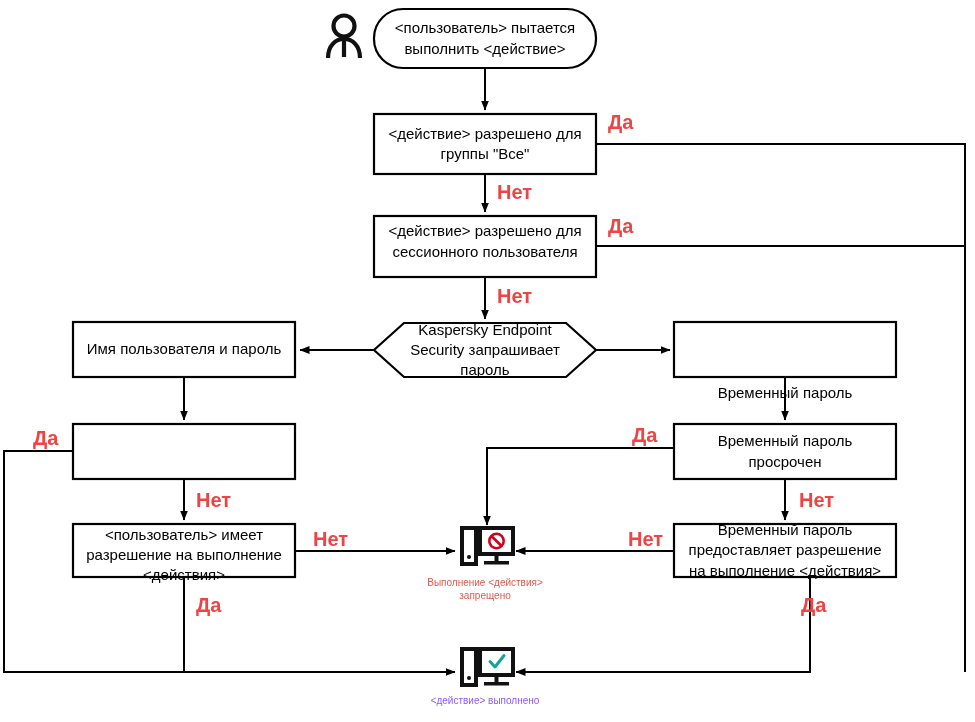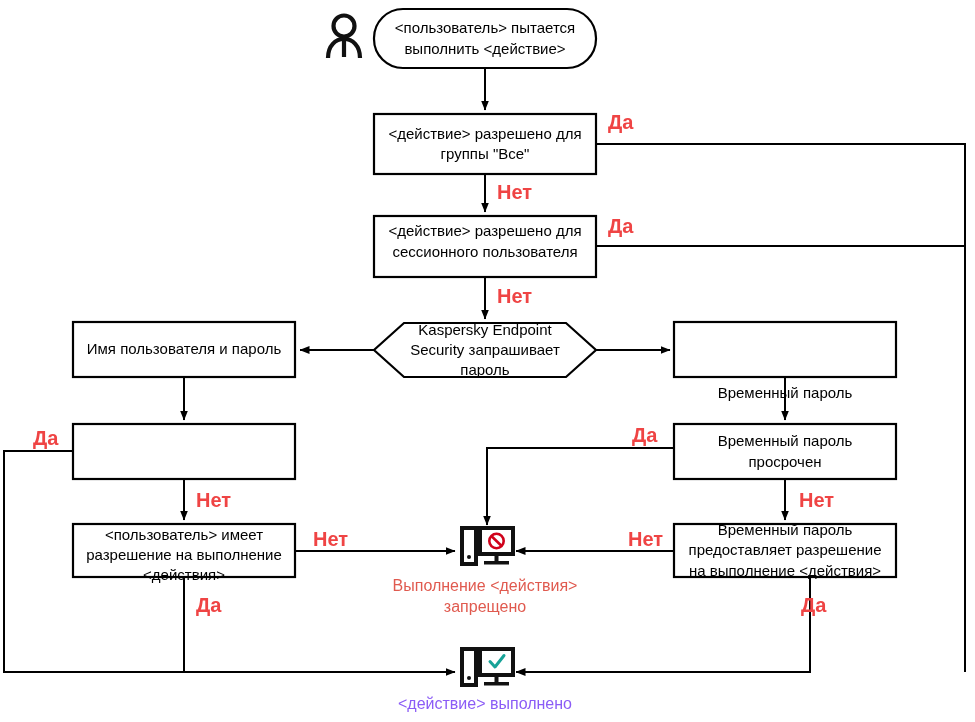--- a/index.html
+++ b/index.html
@@ -36,21 +36,21 @@
   .edge-label {
     position: absolute;
     font-size: 20px;
     color: #ef4444;
     white-space: nowrap;
     font-weight: bold;
   }
   .terminal-caption {
     position: absolute;
     text-align: center;
-    font-size: 16px;
+    font-size: 10px;
     line-height: 1.3;
     white-space: nowrap;
   }
 </style>
 </head>
 <body>
 
 <div id="canvas">
 
   <svg class="layer" viewBox="0 0 975 722" xmlns="http://www.w3.org/2000/svg">

